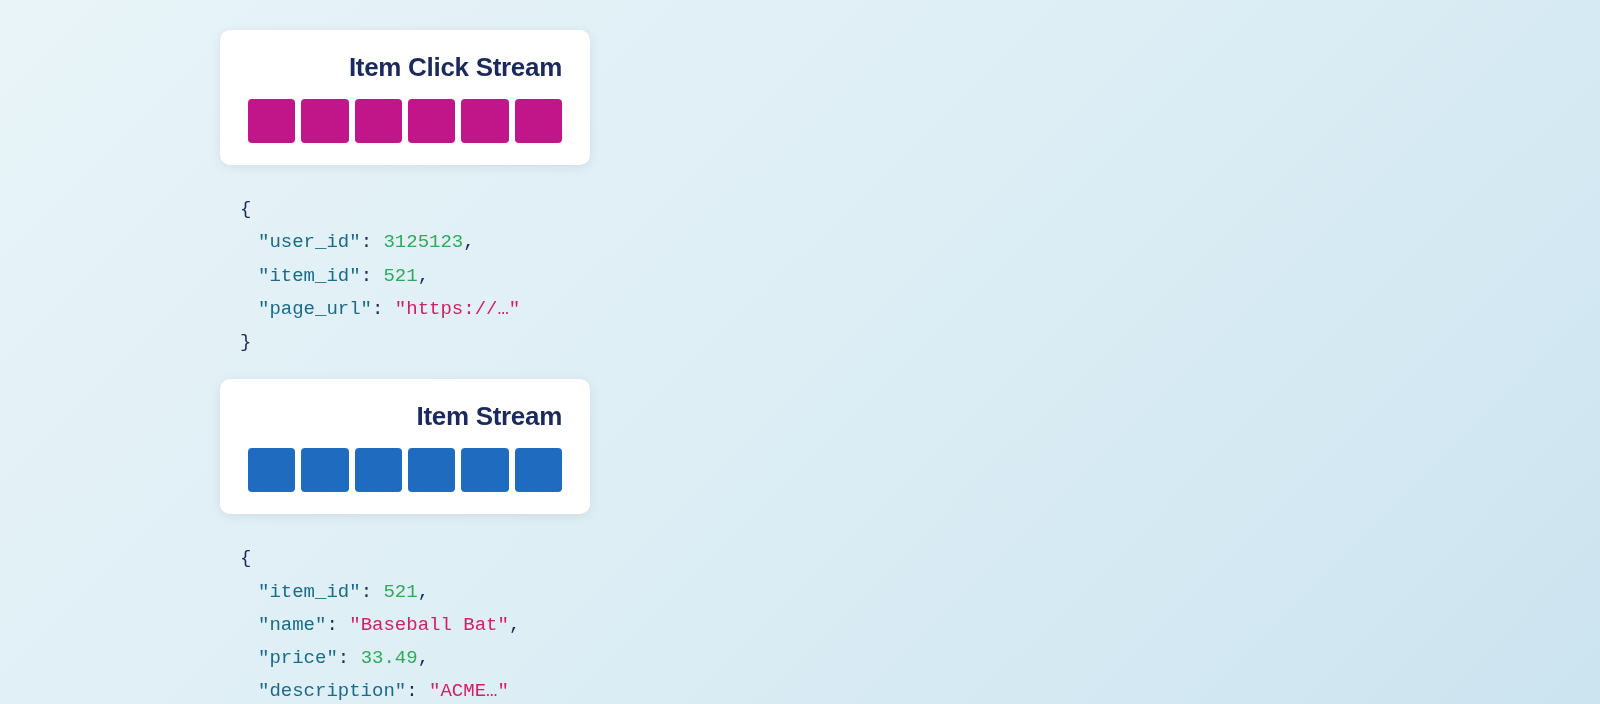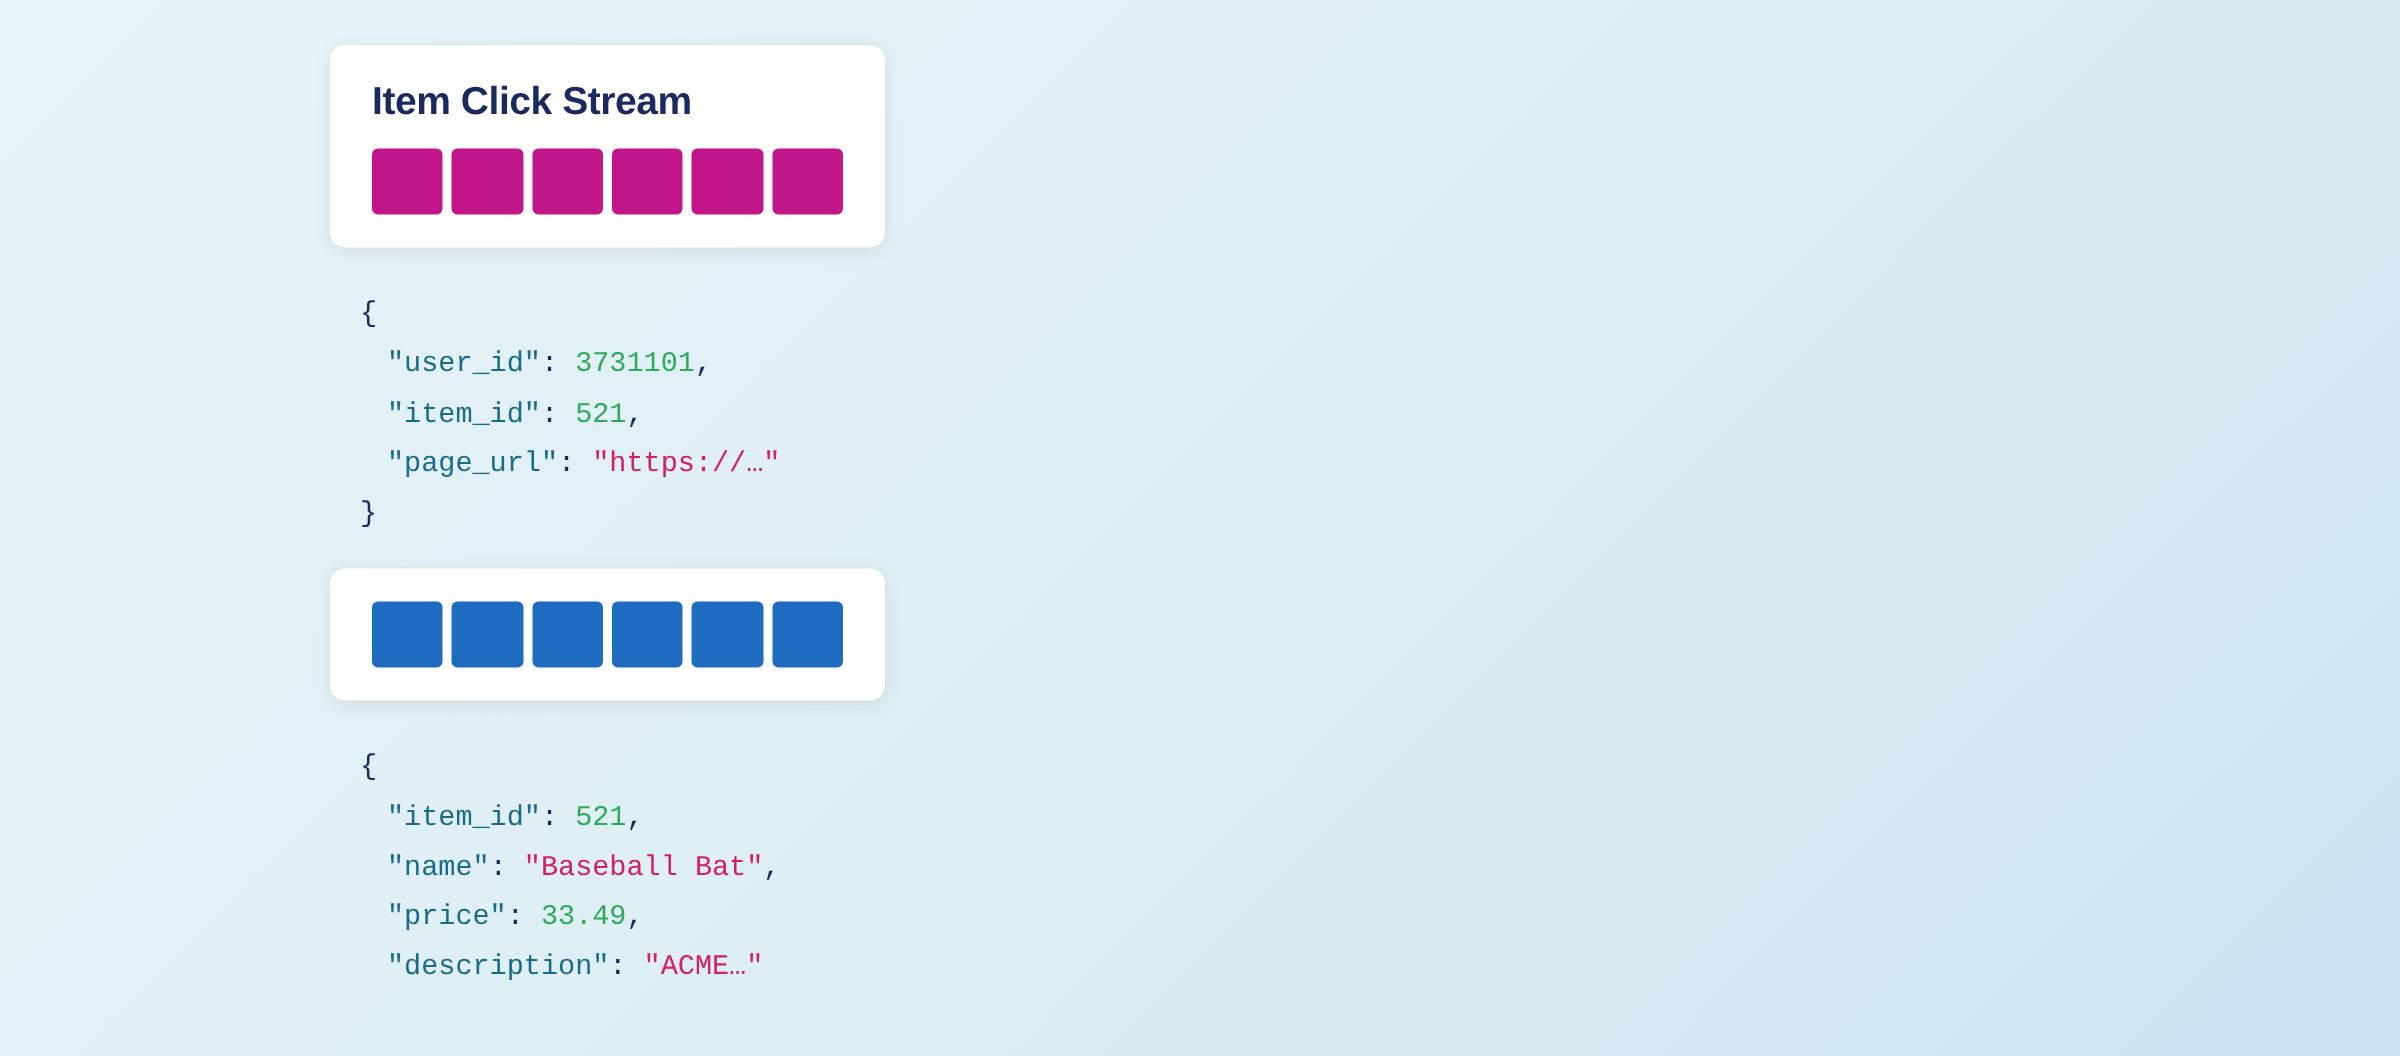--- a/index.html
+++ b/index.html
@@ -26,20 +26,21 @@
       gap: 20px;
     }
 
     
     .stream-card {
       background: #ffffff;
       border-radius: 10px;
       padding: 22px 28px 22px 28px;
       width: 370px;
       box-shadow: 0 2px 12px rgba(0,0,0,0.08);
+      text-align: right;
     }
 
     .stream-card-title {
       font-size: 26px;
       font-weight: 800;
       color: #1a2a5e;
       margin-bottom: 16px;
       letter-spacing: -0.3px;
     }
 
@@ -107,34 +108,35 @@
       <div class="stream-block block-magenta"></div>
       <div class="stream-block block-magenta"></div>
     </div>
   </div>
 
   <div class="json-display">
     <div>
       <span class="json-brace">{</span>
     </div>
     <div class="json-indent">
-      <span class="json-key">"user_id"</span><span class="json-brace">: </span><span class="json-value-number">3731101</span><span class="json-brace">,</span>
+      <span class="json-key">"user_id"</span><span class="json-brace">: </span><span class="json-value-number">3125123</span><span class="json-brace">,</span>
     </div>
     <div class="json-indent">
       <span class="json-key">"item_id"</span><span class="json-brace">: </span><span class="json-value-number">521</span><span class="json-brace">,</span>
     </div>
     <div class="json-indent">
       <span class="json-key">"page_url"</span><span class="json-brace">: </span><span class="json-value-string">"https://…"</span>
     </div>
     <div>
       <span class="json-brace">}</span>
     </div>
   </div>
 
   <div class="stream-card">
+    <div class="stream-card-title">Item Stream</div>
     <div class="stream-blocks">
       <div class="stream-block block-blue"></div>
       <div class="stream-block block-blue"></div>
       <div class="stream-block block-blue"></div>
       <div class="stream-block block-blue"></div>
       <div class="stream-block block-blue"></div>
       <div class="stream-block block-blue"></div>
     </div>
   </div>
 

